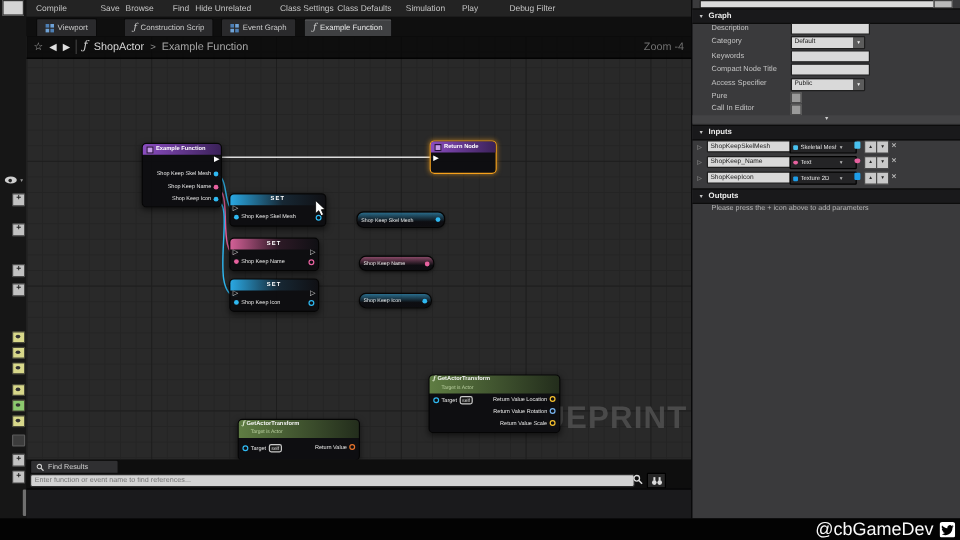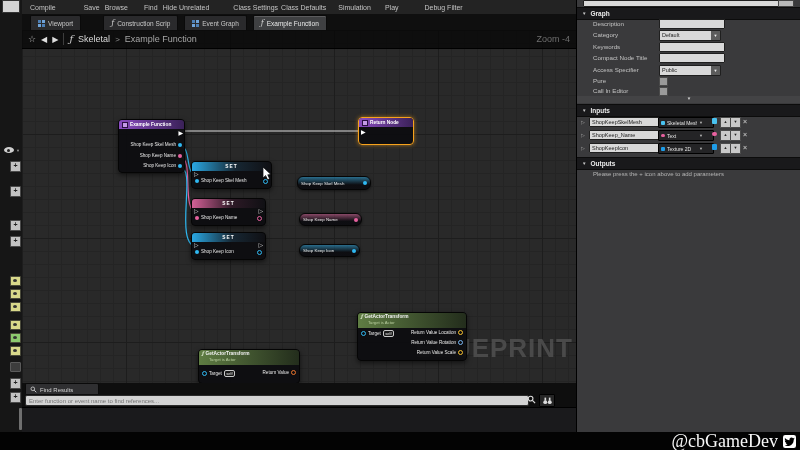--- a/index.html
+++ b/index.html
@@ -114,21 +114,21 @@
   .ptype .tarrow{font-size:4px;color:#bbb;flex:0 0 auto;}
   .ticon{width:4px;height:4px;flex:0 0 auto;border-radius:1px;}
   .ppin{position:absolute;left:135px;top:2px;width:5px;height:6px;border-radius:1px;}
   .pbtn{position:absolute;top:1px;width:9px;height:9px;background:#c9c9c9;border:1px solid #4a4a4a;border-radius:1px;
         font-size:4px;line-height:8px;text-align:center;color:#222;}
   .pdel{position:absolute;left:166px;top:1px;font-size:7px;font-weight:bold;color:#b5b5b5;line-height:9px;}
   
   #caption{left:0;top:432px;width:800px;height:18px;background:#030303;display:flex;align-items:center;}
   #cap-title{font-size:12.5px;color:#fafafa;padding-left:6px;}
   #cap-right{margin-left:auto;display:flex;align-items:center;gap:5px;padding-right:4px;}
-  #cap-handle{font-size:18px;color:#fafafa;font-family:Liberation Serif, serif;}
+  #cap-handle{font-size:15px;color:#fafafa;}
 </style>
 </head>
 <body>
 
 <div id="app">
 
   <div id="leftstrip" class="abs">
     <div class="abs ls-frag"></div>
     <div class="abs eyeshape"></div>
     <div class="abs ls-caret">▼</div>
@@ -193,21 +193,21 @@
     </div>
 
     <div id="graph" class="abs">
 
       <div id="crumbbar" class="abs">
         <span class="crumb-star">☆</span>
         <span class="crumb-arrow">◀</span>
         <span class="crumb-arrow">▶</span>
         <span class="crumb-div"></span>
         <span class="fnicon" style="font-size:10px">ƒ</span>
-        <span class="crumb-root">Skeletal</span>
+        <span class="crumb-root">ShopActor</span>
         <span class="crumb-sep">&gt;</span>
         <span class="crumb-cur">Example Function</span>
       </div>
       <div id="zoomlvl" class="abs">Zoom -4</div>
       <div id="watermark" class="abs">BLUEPRINT</div>
 
       <svg id="wires" class="abs" width="554" height="353" viewBox="0 0 554 353">
         <path d="M155 101 H341" stroke="#dcdcdc" stroke-width="1.2" fill="none"></path>
         <path d="M158 116 C170 116 162 146 176 146" stroke="#2fb9f2" stroke-width="1.2" fill="none"></path>
         <path d="M158 127 C173 127 158 183 176 183" stroke="#e7619f" stroke-width="1.2" fill="none"></path>

